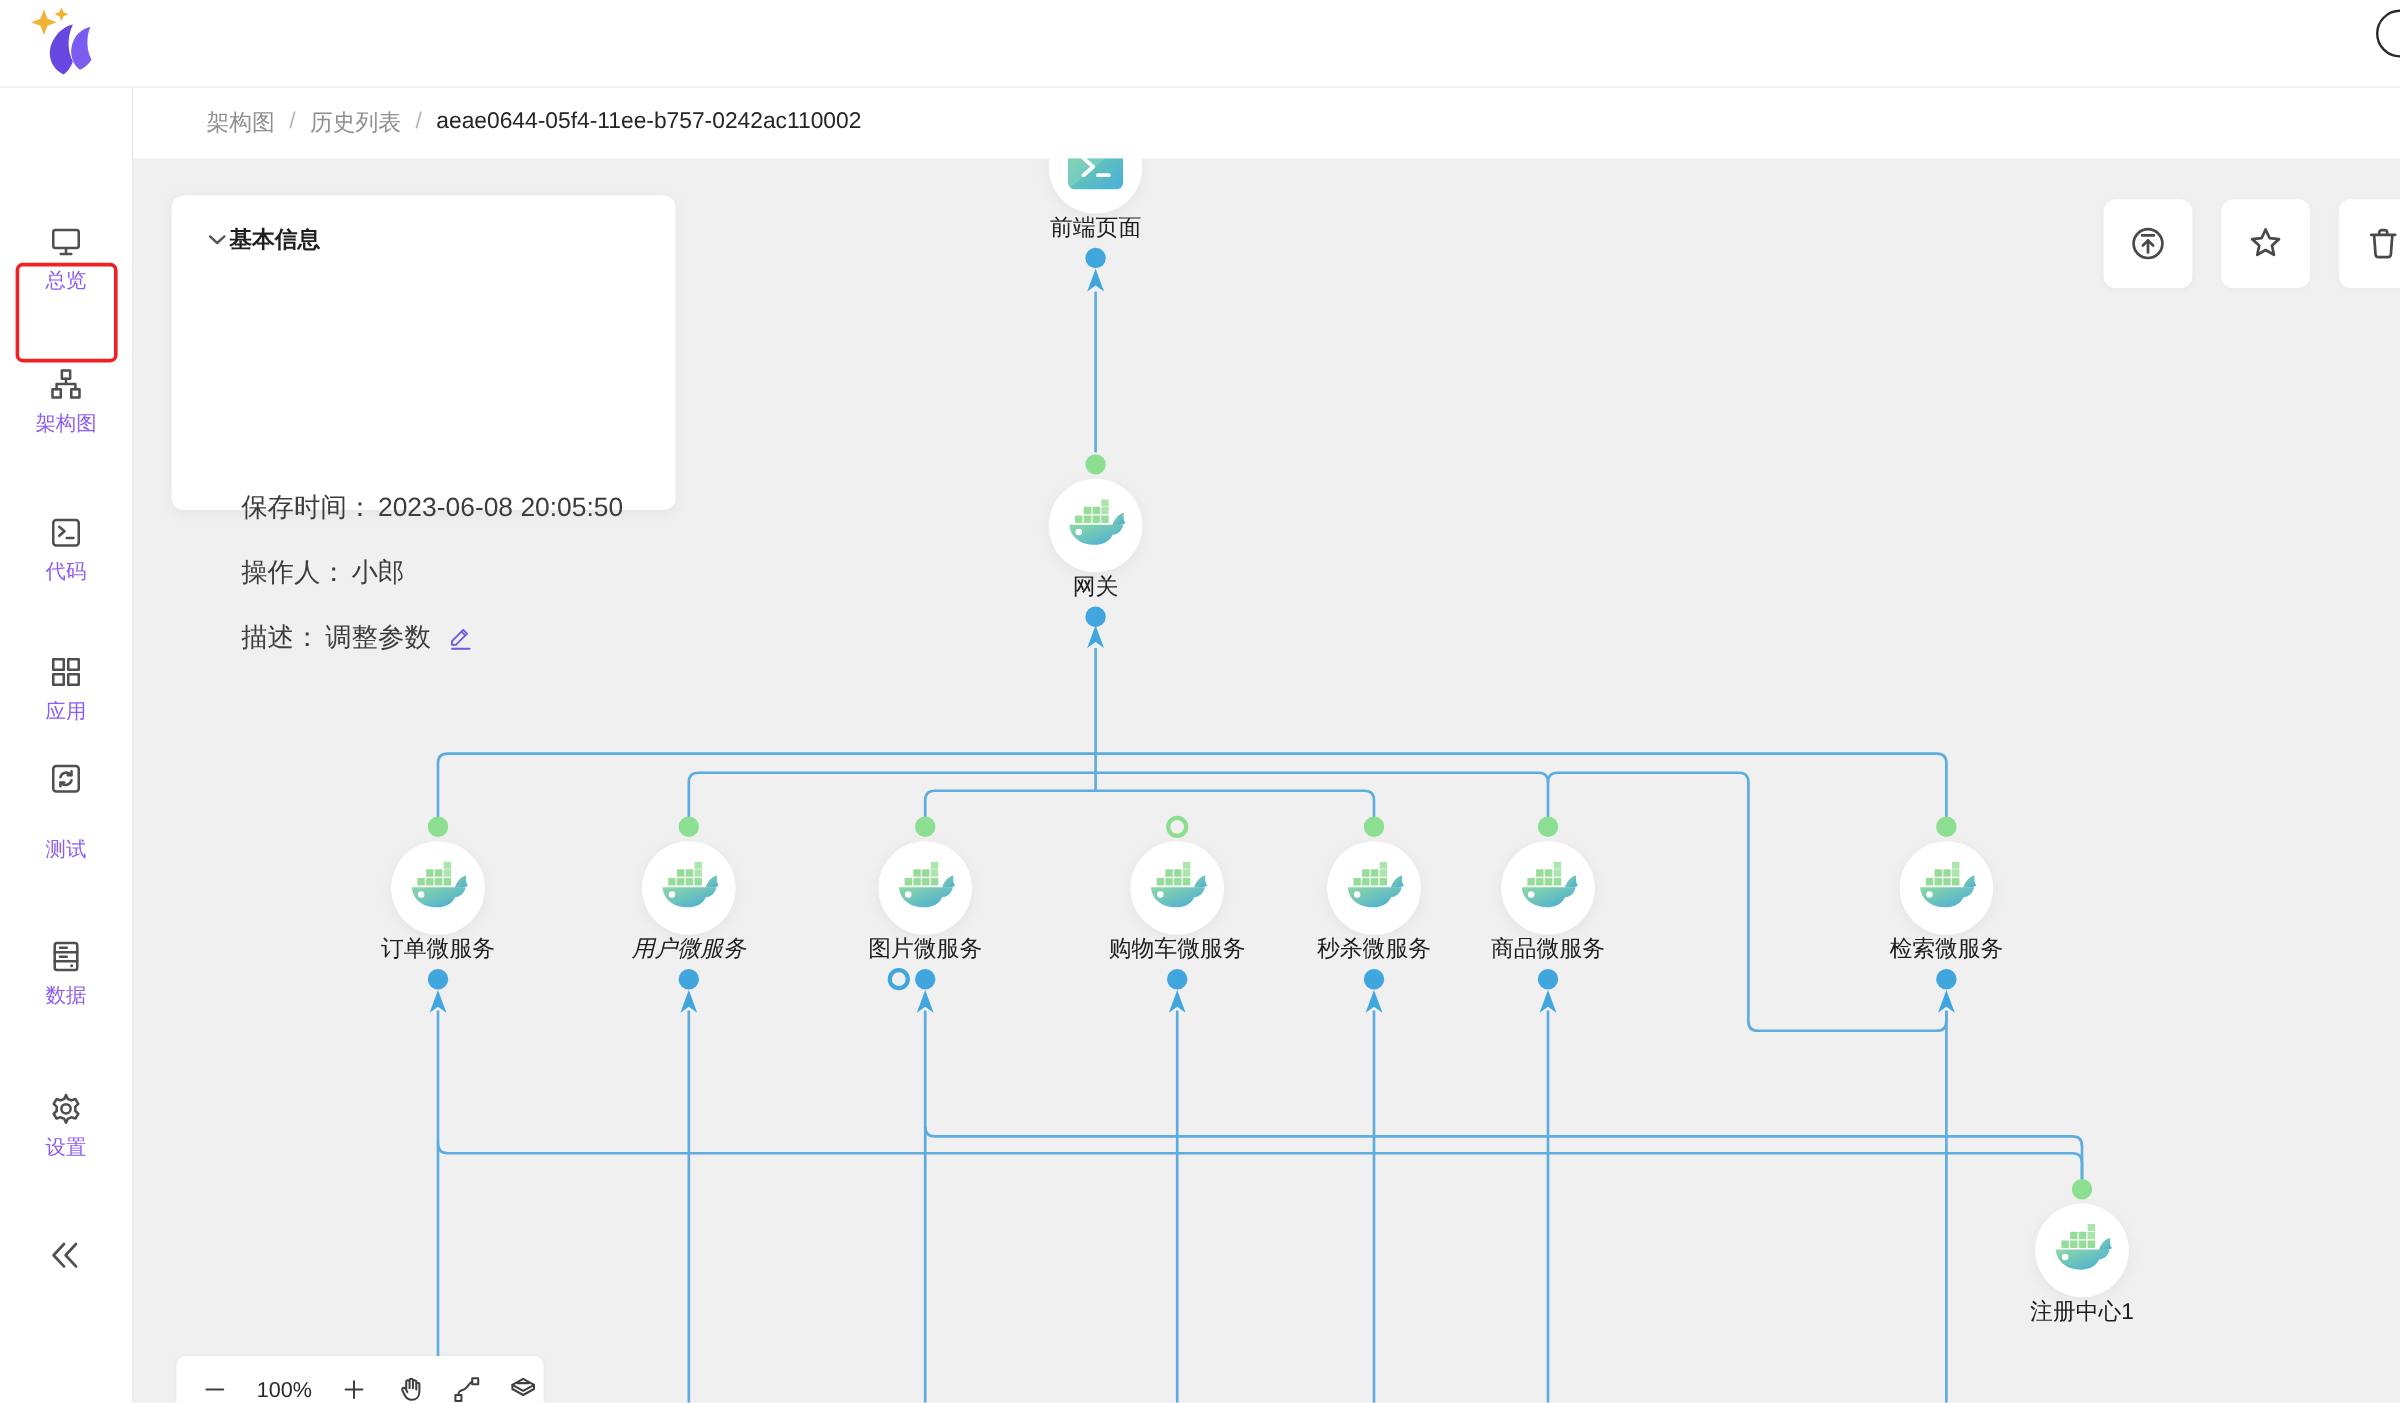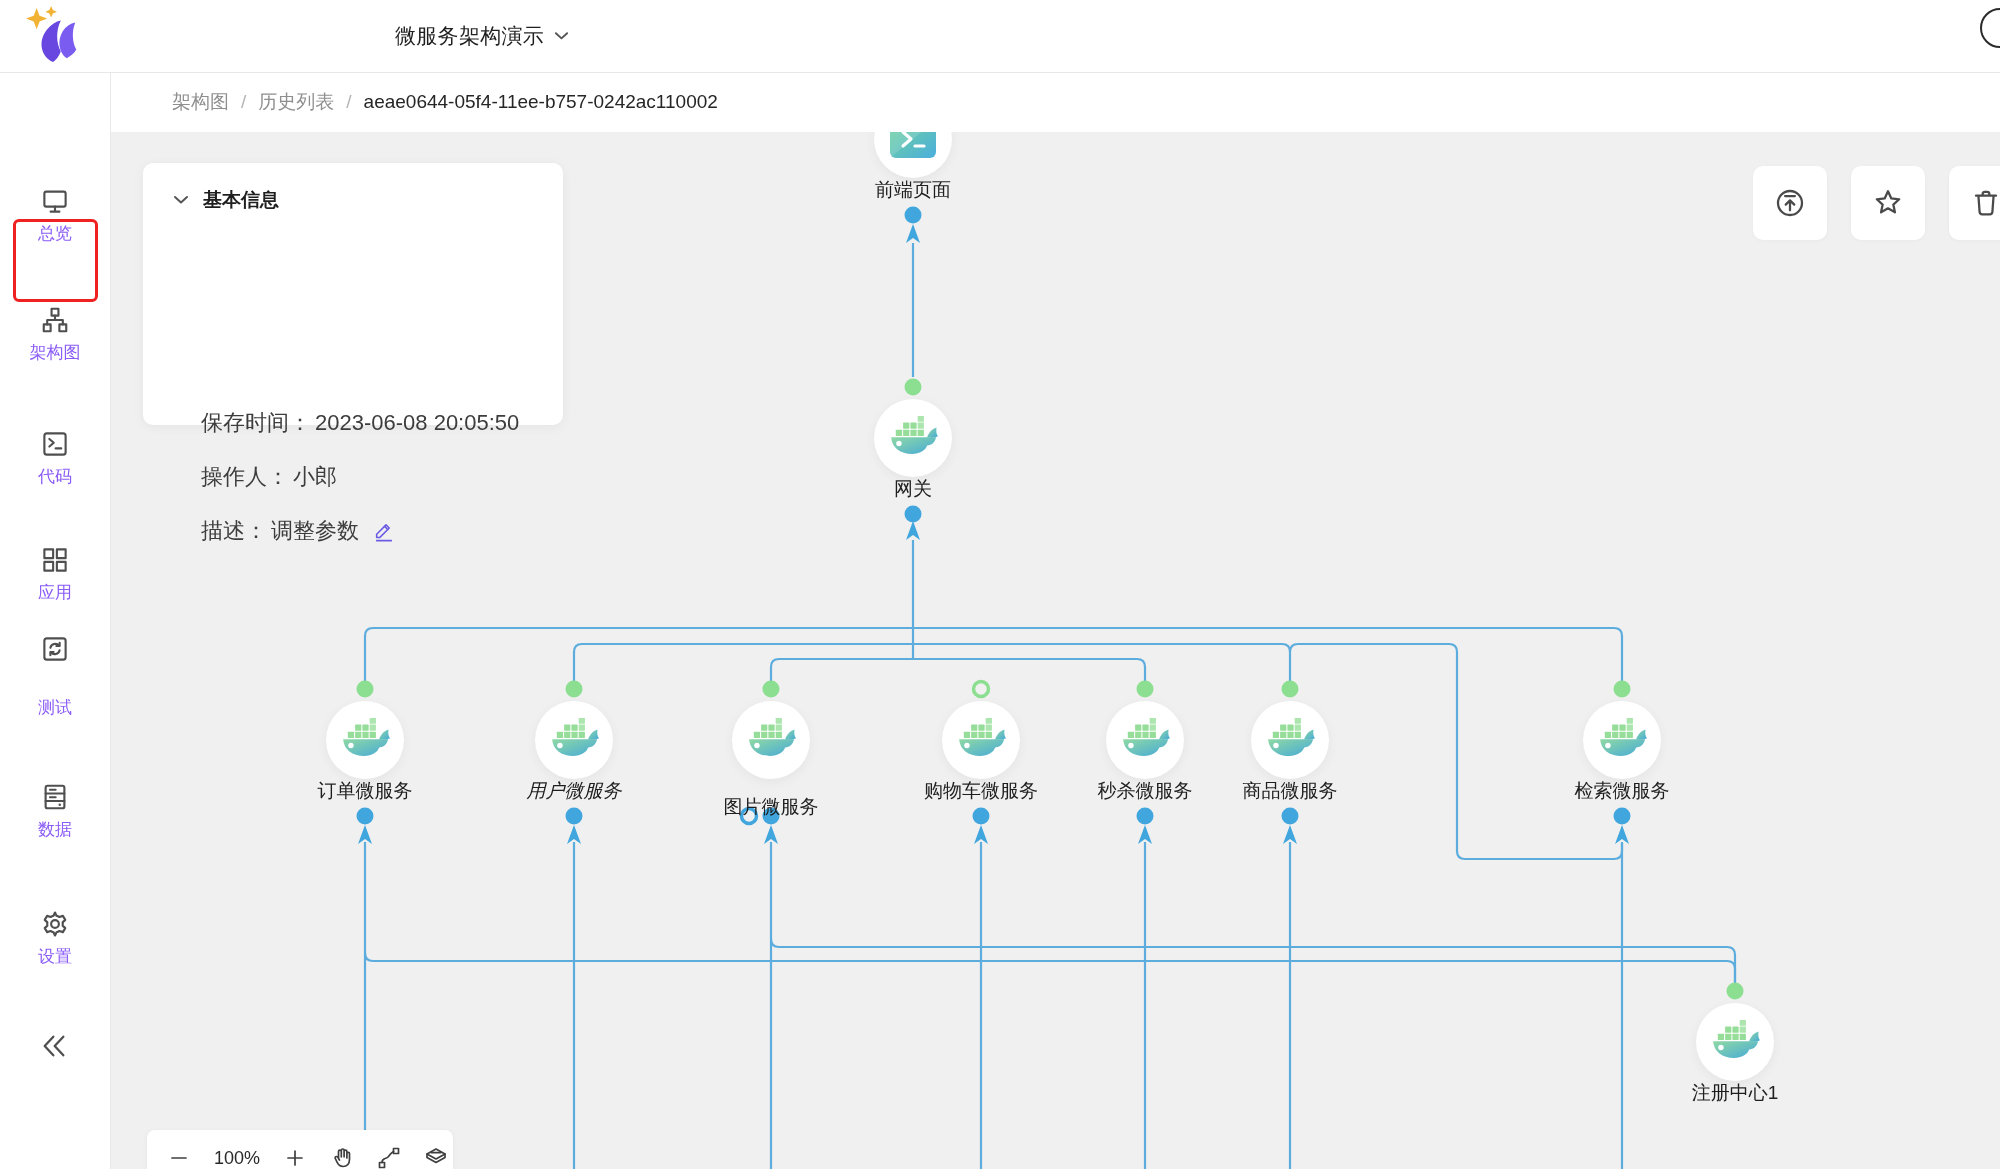--- a/index.html
+++ b/index.html
@@ -25,21 +25,21 @@
   .crumb-cur{color:#262626;}
   
   #canvas-bg{position:absolute;left:110px;top:132px;right:0;bottom:0;background:#f0f0f0;z-index:1;}
   #edges{position:absolute;left:0;top:0;width:2000px;height:1169px;z-index:2;pointer-events:none;}
   .node{position:absolute;width:78px;height:78px;background:#fff;border-radius:50%;box-shadow:0 3px 12px rgba(0,0,0,.05);
     display:flex;align-items:center;justify-content:center;z-index:3;cursor:pointer;}
   .nlabel{position:absolute;transform:translate(-50%,-50%);font-size:19px;color:#1e1e1e;white-space:nowrap;z-index:3;}
   
   #info-panel{position:absolute;left:143px;top:163px;width:420px;height:262px;background:#fff;border-radius:10px;
     box-shadow:0 2px 12px rgba(0,0,0,.05);z-index:5;}
-  #info-title-row{position:absolute;left:30px;top:24px;display:flex;align-items:center;gap:14px;justify-content:space-between;}
+  #info-title-row{position:absolute;left:30px;top:24px;display:flex;align-items:center;gap:2px;justify-content:space-between;}
   #info-title{font-size:19px;font-weight:700;color:#1f1f1f;}
   .info-row{position:absolute;left:58px;display:flex;align-items:center;font-size:22px;color:#3d3d3d;gap:4px;}
   .chev{width:16px;height:10px;stroke:#555;fill:none;stroke-width:2;stroke-linecap:round;stroke-linejoin:round;}
   #edit-icon{width:22px;height:24px;margin-left:10px;stroke:#6a5be4;fill:none;stroke-width:1.7;stroke-linecap:round;stroke-linejoin:round;cursor:pointer;}
   
   .act-btn{position:absolute;top:166px;width:74px;height:74px;background:#fff;border-radius:10px;z-index:5;
     display:flex;align-items:center;justify-content:center;cursor:pointer;box-shadow:0 1px 4px rgba(0,0,0,.03);}
   .act-icon{width:32px;height:32px;stroke:#4a4a4a;fill:none;stroke-width:1.7;stroke-linecap:round;stroke-linejoin:round;}
   
   #toolbar{position:absolute;left:147px;top:1130px;width:306px;height:56px;background:#fff;border-radius:8px;z-index:5;
@@ -237,21 +237,21 @@
       <svg width="50" height="44">
         <use href="#sym-docker"></use>
       </svg>
     </div>
     <div class="nlabel" style="left: 574px; top: 791px; font-style: italic;">用户微服务</div>
     <div class="node" style="left: 732px; top: 701px;">
       <svg width="50" height="44">
         <use href="#sym-docker"></use>
       </svg>
     </div>
-    <div class="nlabel" style="left: 771px; top: 791px; margin-top: 16px;">图片微服务</div>
+    <div class="nlabel" style="left: 771px; top: 791px;">图片微服务</div>
     <div class="node" style="left: 942px; top: 701px;">
       <svg width="50" height="44">
         <use href="#sym-docker"></use>
       </svg>
     </div>
     <div class="nlabel" style="left: 981px; top: 791px;">购物车微服务</div>
     <div class="node" style="left: 1106px; top: 701px;">
       <svg width="50" height="44">
         <use href="#sym-docker"></use>
       </svg>
@@ -282,26 +282,20 @@
   <span class="crumb-sep">/</span>
   <span class="crumb-link">历史列表</span>
   <span class="crumb-sep">/</span>
   <span class="crumb-cur">aeae0644-05f4-11ee-b757-0242ac110002</span>
 </div>
 
 <div id="header">
   <svg id="logo">
       <use href="#i-logo"></use>
     </svg>
-  <div class="hgroup" style="left:395px">
-    <span class="htitle">微服务架构演示</span>
-    <svg class="chev" style="width:15px">
-        <use href="#i-chev"></use>
-      </svg>
-  </div>
   <div id="avatar"></div>
 </div>
 
 <div id="sidebar">
   <div id="sb-items">
       <div class="sb-item" style="top: 114px;">
         <svg class="sb-icon">
           <use href="#i-monitor"></use>
         </svg>
                <span class="sb-label">总览</span>

